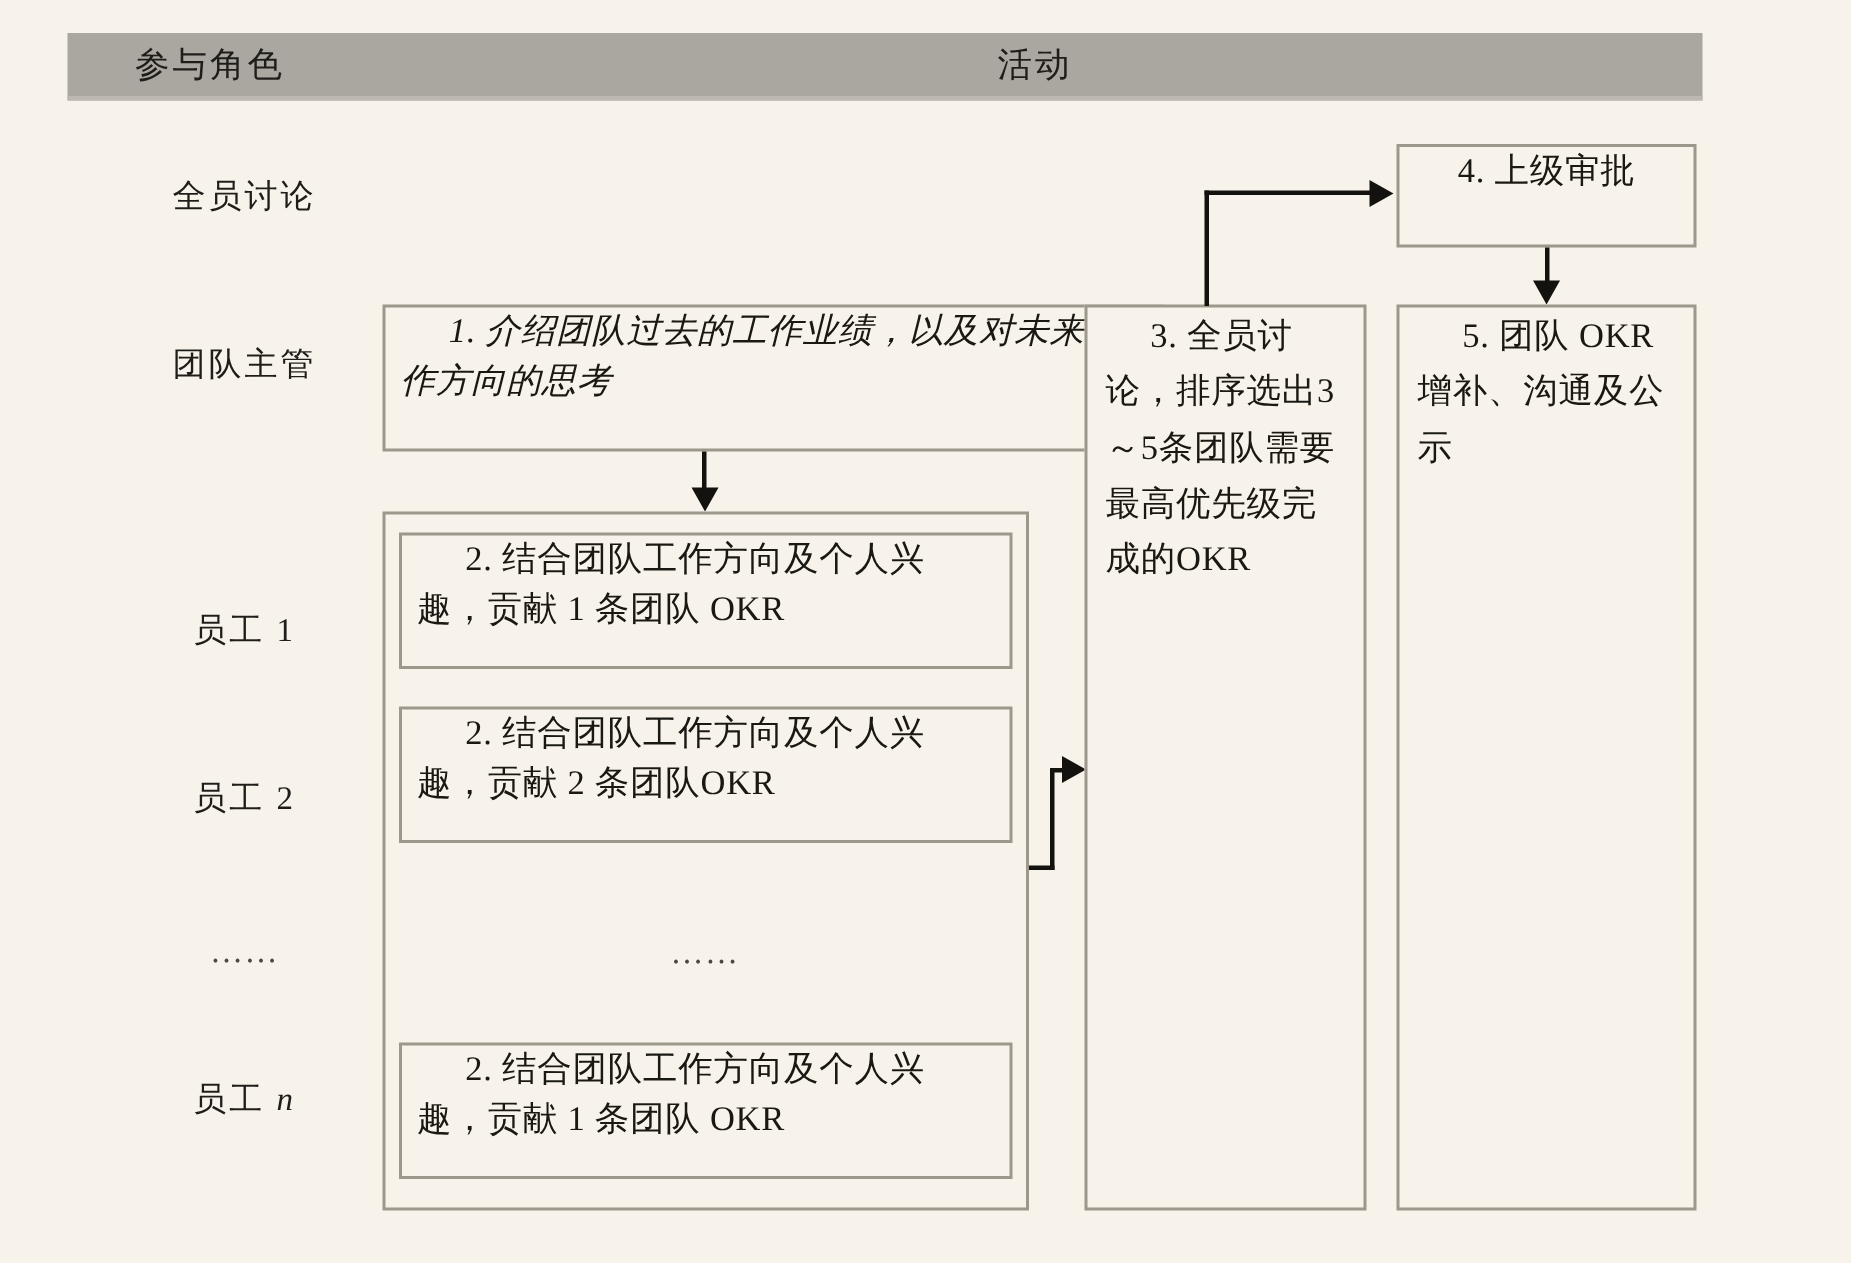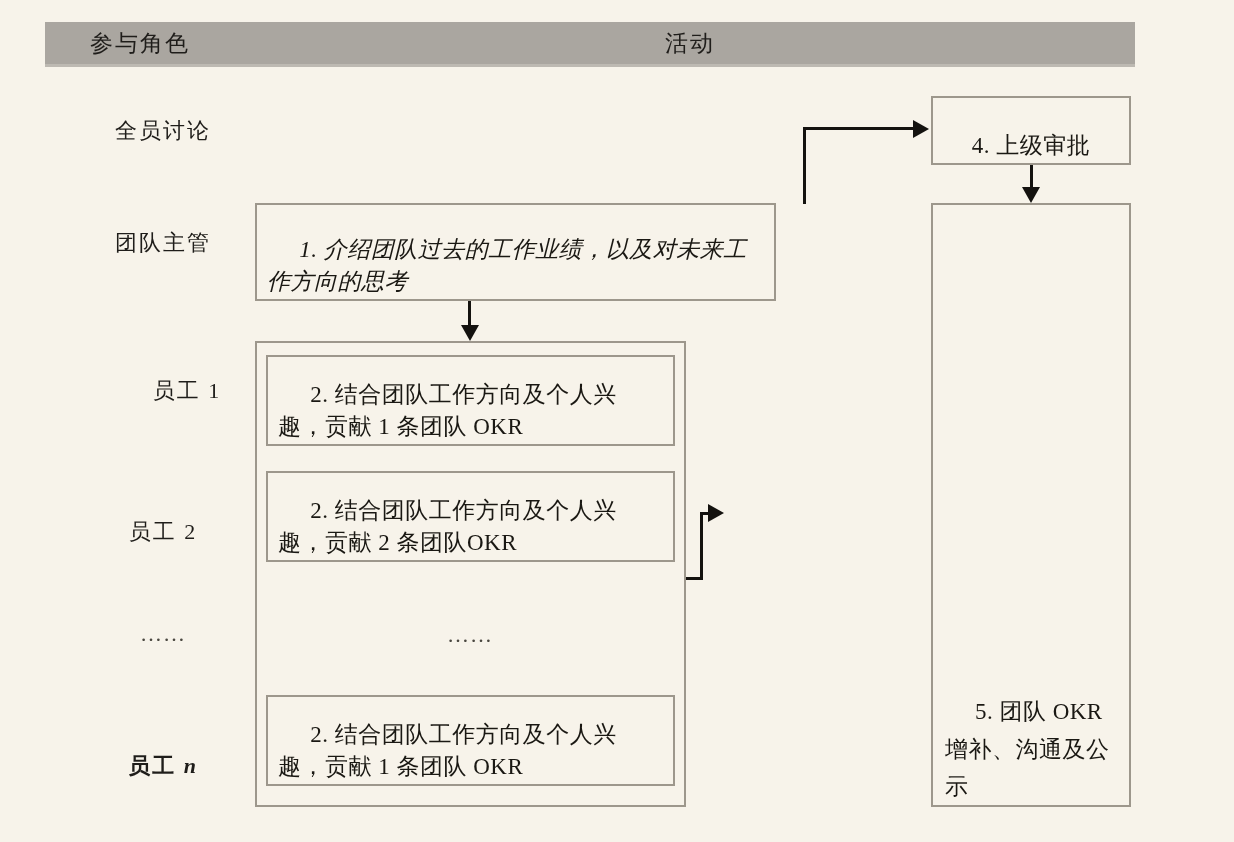--- a/index.html
+++ b/index.html
@@ -66,21 +66,21 @@
     white-space: nowrap;
   }
 
   
   .box {
     position: absolute;
     box-sizing: border-box;
     border: 2px solid #9d978c;
     background: #f7f3ea;
     display: flex;
-    align-items: flex-end;
+    align-items: flex-start;
     justify-content: center;
   }
   .box-text {
     font-size: 23px;
     line-height: 1.42;
     color: #1a1813;
     text-align: left;
     text-indent: 1.4em;
     padding: 0 10px;
     letter-spacing: 0.5px;
@@ -146,27 +146,27 @@
 
   <div class="header-bar">
     <div class="header-cell header-role">参与角色</div>
     <div class="header-cell header-activity">活动</div>
   </div>
 
   <div class="role-label" style="left:163px; top:131px;">全员讨论</div>
 
   <div class="role-label" style="left:163px; top:243px;">团队主管</div>
 
-  <div class="role-label" style="left:163px; top:391px;margin-left:24px;">员工 1</div>
+  <div class="role-label" style="left:163px; top:420px;">员工 1</div>
 
   <div class="role-label" style="left:163px; top:532px;">员工 2</div>
 
   <div class="role-dots" style="left:163px; top:634px;">……</div>
 
-  <div class="role-label" style="left:163px; top:766px;font-weight:bold;"><span>员工 </span><span class="ital">n</span></div>
+  <div class="role-label" style="left:163px; top:733px;"><span>员工 </span><span class="ital">n</span></div>
 
   <div class="box" style="left:255px; top:203px; width:521px; height:98px;font-style:italic;">
     <div class="box-text">1. 介绍团队过去的工作业绩，以及对未来工作方向的思考</div>
   </div>
 
   <div class="conn v" style="left:468px; top:301px; height:26px;"></div>
   <div class="arrow down" style="left:461px; top:325px;"></div>
 
   <div class="group-box" style="left:255px; top:341px; width:431px; height:466px;text-decoration:underline;">
 
@@ -183,20 +183,23 @@
     <div class="box" style="left:9px; top:352px; width:409px; height:91px;">
       <div class="box-text">2. 结合团队工作方向及个人兴趣，贡献 1 条团队 OKR</div>
     </div>
   </div>
 
   <div class="conn h" style="left:686px; top:577px; width:17px;"></div>
   <div class="conn v" style="left:700px; top:512px; height:68px;"></div>
   <div class="conn h" style="left:700px; top:512px; width:13px;"></div>
   <div class="arrow right" style="left:708px; top:504px;"></div>
 
+  <div class="box" style="left:723px; top:203px; width:188px; height:604px;">
+    <div class="col-text">3. 全员讨论，排序选出3～5条团队需要最高优先级完成的OKR</div>
+  </div>
 
   <div class="conn v" style="left:803px; top:127px; height:77px;"></div>
   <div class="conn h" style="left:803px; top:127px; width:112px;"></div>
   <div class="arrow right" style="left:913px; top:120px;"></div>
 
   <div class="box" style="left:931px; top:96px; width:200px; height:69px;">
     <div class="box-text noindent">4. 上级审批</div>
   </div>
 
   <div class="conn v" style="left:1030px; top:165px; height:23px;"></div>

